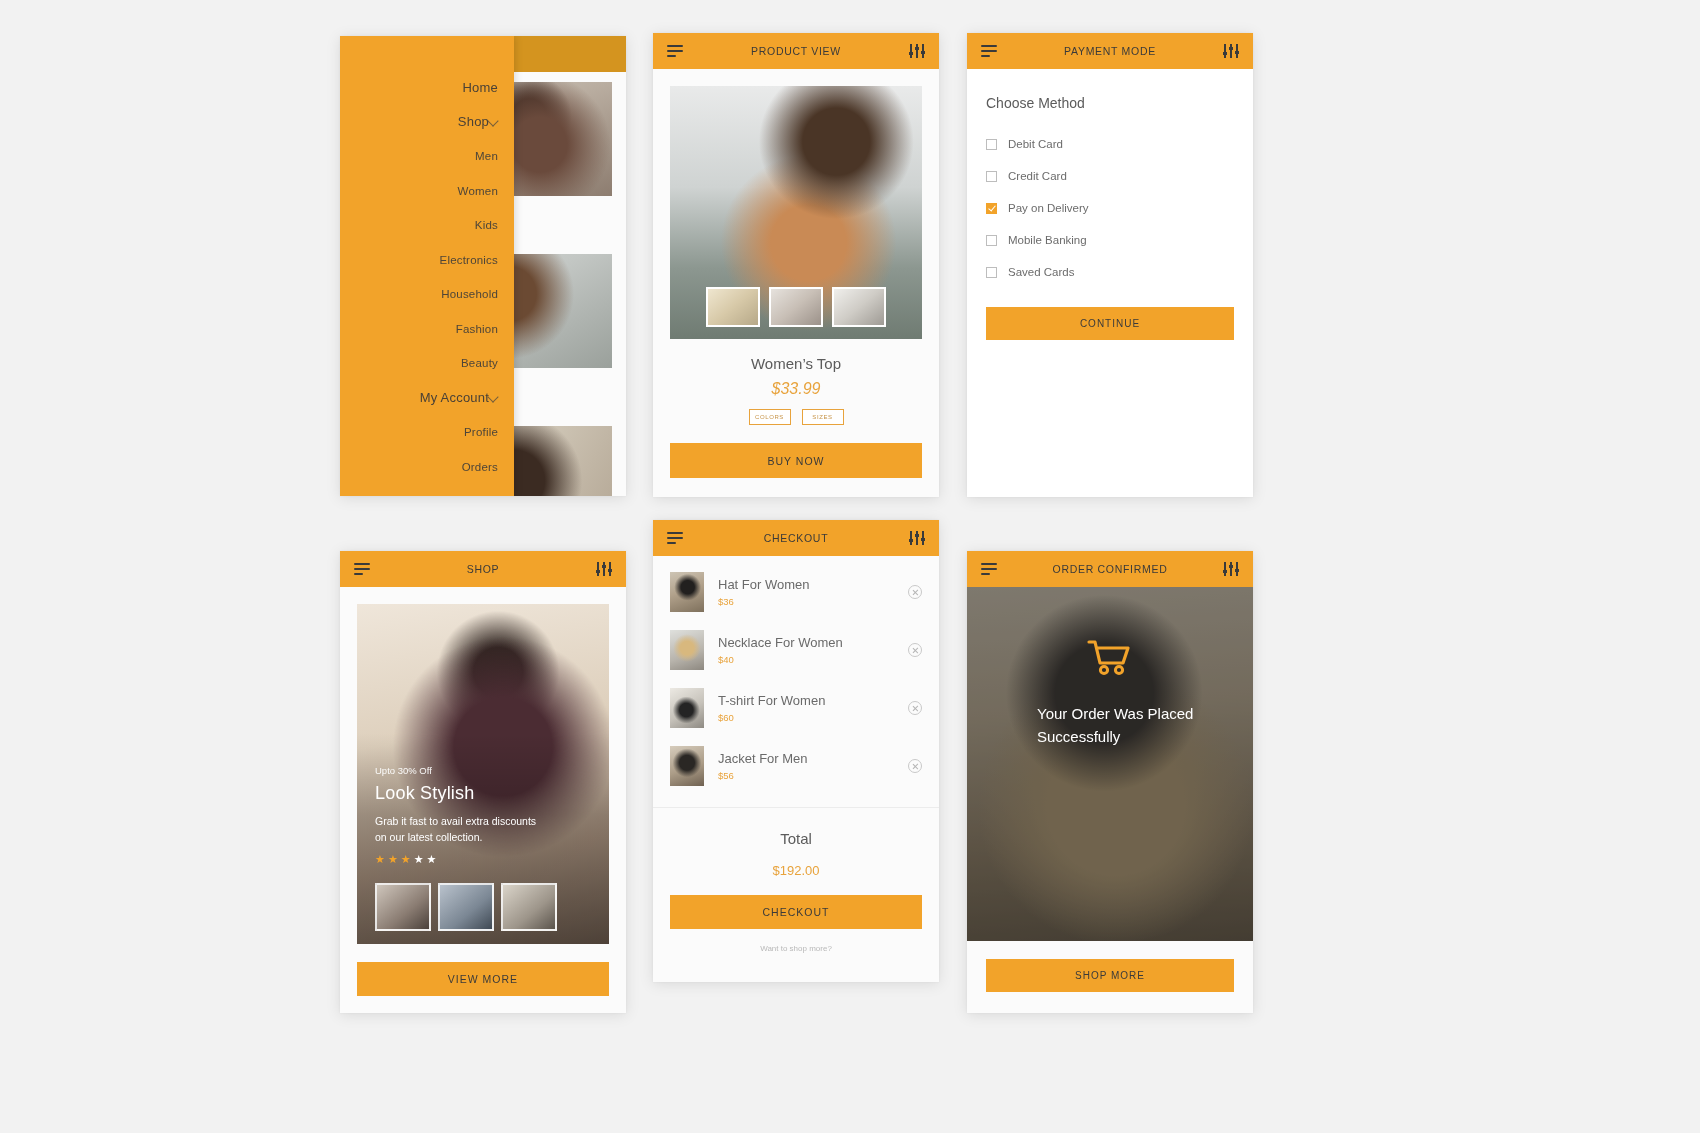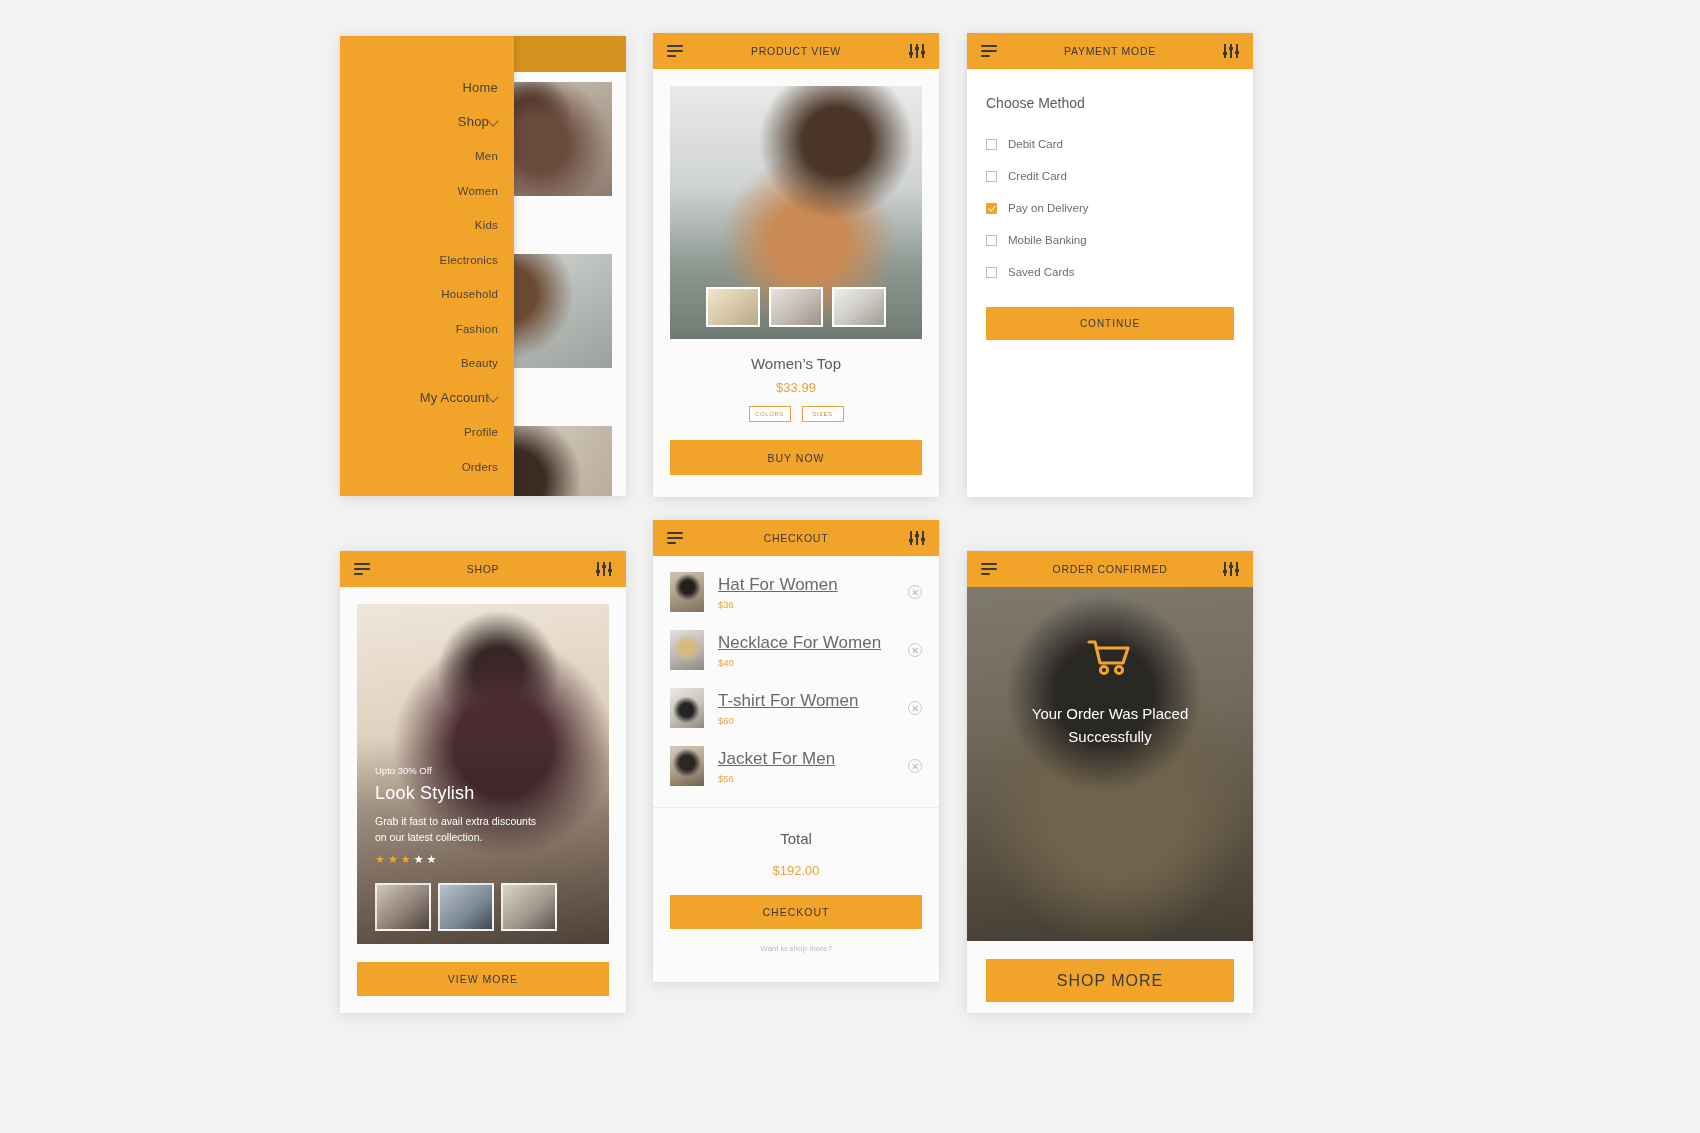--- a/index.html
+++ b/index.html
@@ -169,21 +169,21 @@
 
   
   #screen-product { left: 653px; top: 33px; height: 464px; display: flex; flex-direction: column; }
   .hero { position: relative; margin: 17px 17px 0 17px; height: 253px; }
   .hero-thumbs {
     position: absolute; left: 50%; transform: translateX(-50%);
     bottom: 12px; display: flex; gap: 9px;
   }
   .hero-thumbs .tb { width: 54px; height: 40px; border: 2px solid #fff; }
   .pname { text-align: center; font-size: 15px; color: #5b5b5b; margin-top: 16px; font-weight: 400; }
-  .pprice { text-align: center; font-size: 13px; color: #e8a33c; margin-top: 8px; }
+  .pprice { text-align: center; font-size: 16px; color: #e8a33c; margin-top: 8px; font-style: italic; }
   .chips { display: flex; justify-content: center; gap: 11px; margin-top: 11px; }
   .chip {
     border: 1px solid #e8a33c; color: #c79449;
     font-size: 6px; letter-spacing: 0.6px;
     padding: 4px 0; width: 42px; text-align: center;
     background: #fff;
   }
   .cta {
     margin: 18px 17px 17px 17px; height: 35px;
     background: #f2a32a; color: #3a3a3a;
@@ -234,21 +234,21 @@
     display: flex; align-items: center; justify-content: center;
     font-size: 10.5px; letter-spacing: 1px; color: #3a3a3a;
   }
 
   
   #screen-checkout { left: 653px; top: 520px; height: 462px; }
   .cart { padding: 7px 17px 12px 17px; border-bottom: 1px solid #ececec; }
   .cart .row { display: flex; align-items: center; padding: 9px 0; }
   .cart .row .photo { width: 34px; height: 40px; flex: 0 0 auto; }
   .cart .row .info { margin-left: 14px; flex: 1; }
-  .cart .row .iname { font-size: 17px; color: #6a6a6a; text-decoration: underline; }
+  .cart .row .iname { font-size: 13px; color: #6a6a6a; }
   .cart .row .iprice { font-size: 9.5px; color: #e8a33c; margin-top: 4px; }
   .rm {
     width: 14px; height: 14px; border-radius: 50%;
     border: 1px solid #c9c9c9; position: relative; flex: 0 0 auto;
   }
   .rm::before, .rm::after {
     content: ""; position: absolute; left: 2.7px; top: 5.6px;
     width: 6.5px; height: 1px; background: #b5b5b5;
   }
   .rm::before { transform: rotate(45deg); }
@@ -265,31 +265,31 @@
   
   #screen-confirmed { left: 967px; top: 551px; height: 462px; }
   .confirm-hero {
     position: relative; height: 354px; overflow: hidden;
     display: flex; flex-direction: column; align-items: center;
   }
   .confirm-hero .shade { position: absolute; inset: 0; background: rgba(40,36,30,0.26); }
   .cart-icon { position: relative; margin-top: 52px; width: 46px; height: 38px; z-index: 2; }
   .cart-icon svg { display: block; }
   .cmsg {
-    position: relative; z-index: 2; color: #fff; text-align: center;
-    font-size: 15px; line-height: 1.52; margin-top: 26px; padding: 0 22px;
+    position: relative; z-index: 2; color: #fff; text-align: left;
+    font-size: 15px; line-height: 1.52; margin-top: 26px; padding: 0 30px; margin-left: 40px;
   }
   .csub {
     position: relative; z-index: 2; color: #efece6; text-align: center;
     font-size: 10.5px; line-height: 1.72; margin-top: 23px; padding: 0 14px;
   }
   .confirm-cta {
-    margin: 18px 19px 0 19px; height: 43px; background: #f2a32a;
+    margin: 18px 19px 0 19px; height: 33px; background: #f2a32a;
     display: flex; align-items: center; justify-content: center;
-    font-size: 16px; letter-spacing: 1px; color: #3a3a3a;
+    font-size: 10px; letter-spacing: 1px; color: #3a3a3a;
   }
 </style>
 </head>
 <body>
 
 <div class="canvas">
 
   <div class="phone" id="screen-menu">
     <div class="under">
       <div class="appbar">

